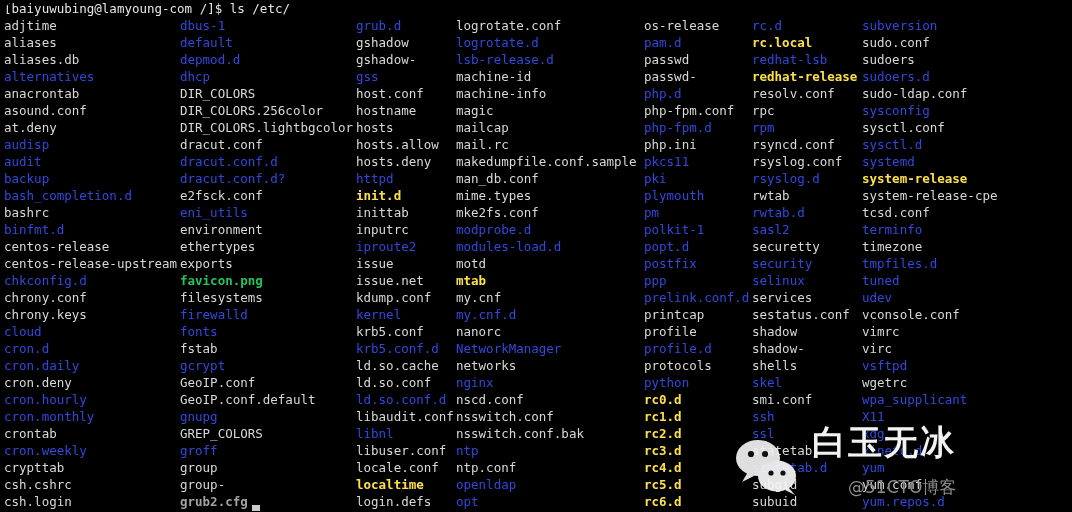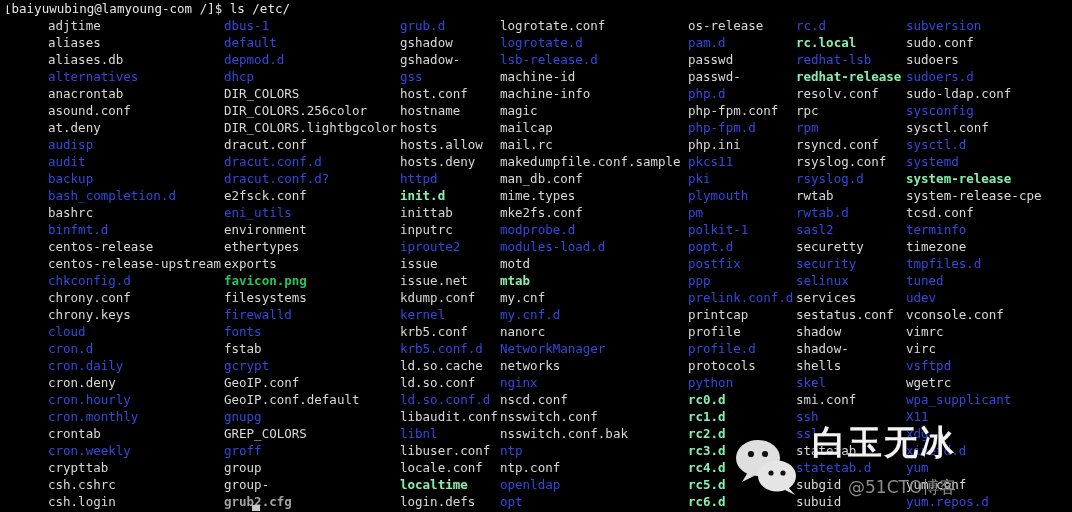--- a/index.html
+++ b/index.html
@@ -26,31 +26,30 @@
     top: 0px;
     height: 17px;
     line-height: 17px;
     white-space: pre;
     color: #e6e6e6;
   }
   .ls-column {
     position: absolute;
     top: 17px;
     white-space: pre;
-    margin-left: 44px;
   }
   .entry {
     height: 17px;
     line-height: 17px;
     white-space: pre;
   }
   
   .c-file { color: #d8d8d8; }
   .c-dir  { color: #2f49df; font-weight: normal; }
-  .c-link { color: #86efac; font-weight: bold; }
+  .c-link { color: #fde047; font-weight: bold; }
   .c-orphan { color: #a3a3a3; font-weight: bold; }
   .c-image { color: #22c55e; font-weight: bold; }
 
   #cursor-block {
     position: absolute;
     width: 8px;
     height: 6px;
     background: #c9c9c9;
     left: 252px;
     top: 505px;

